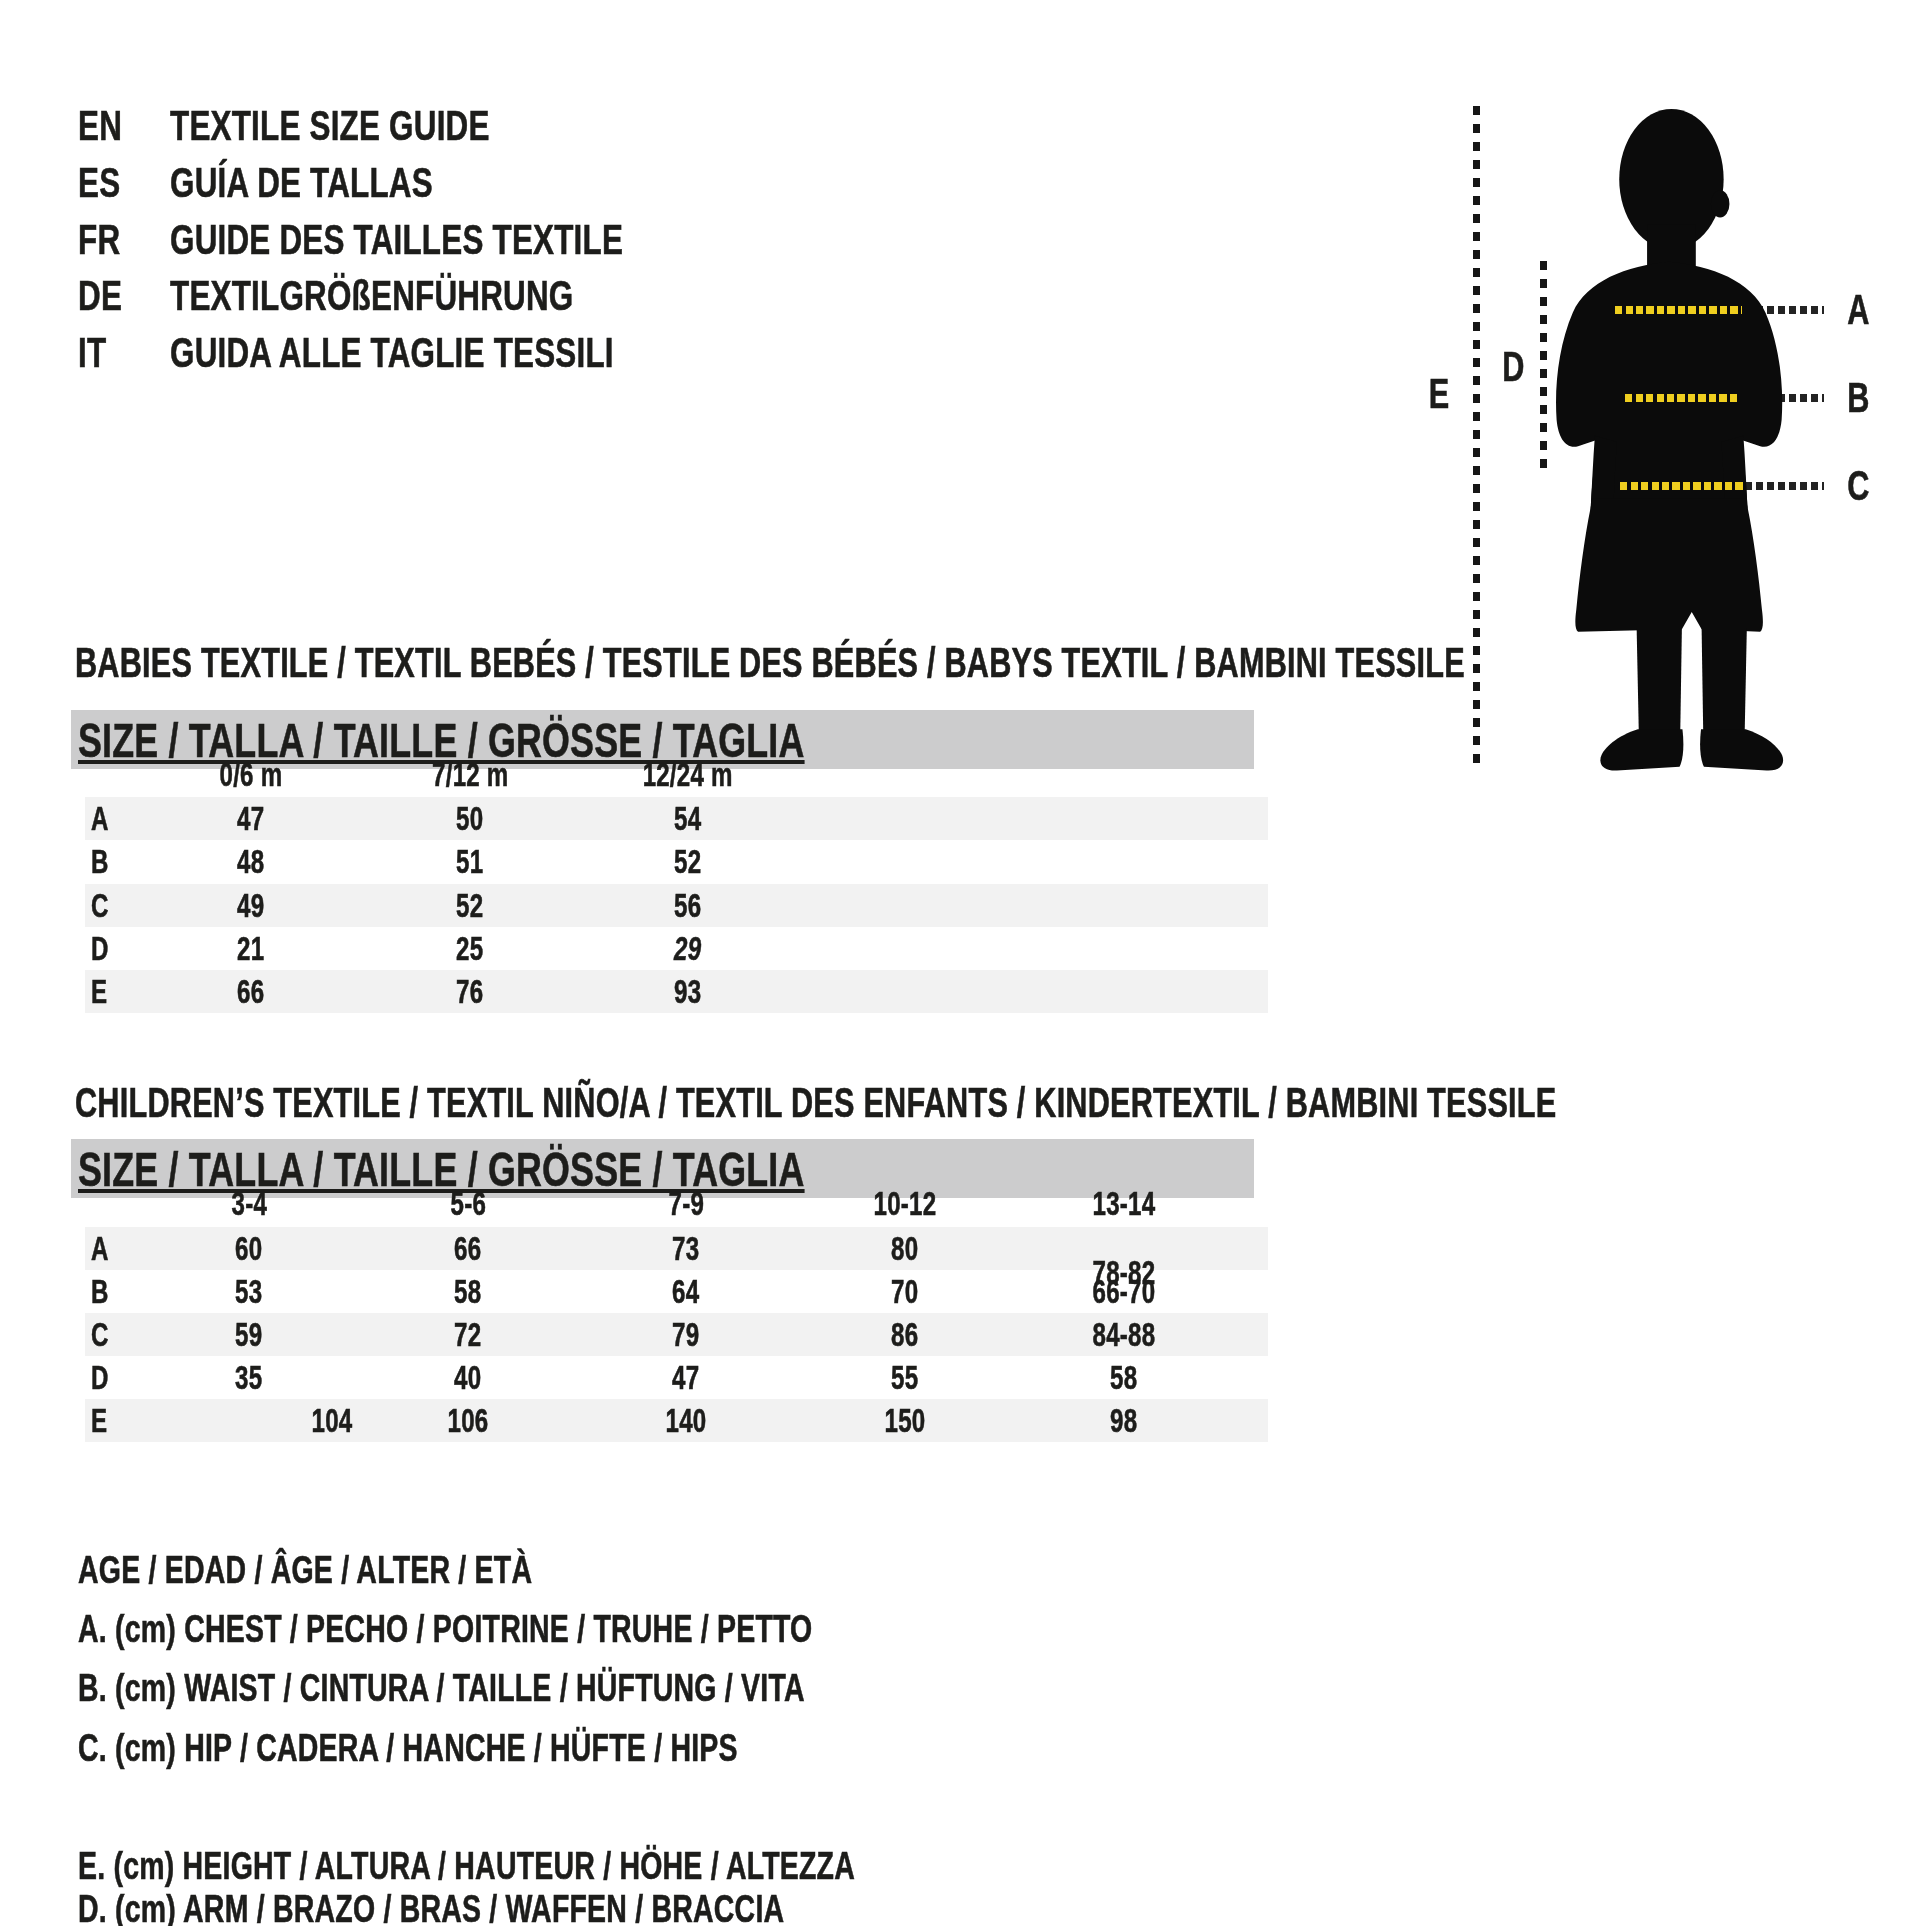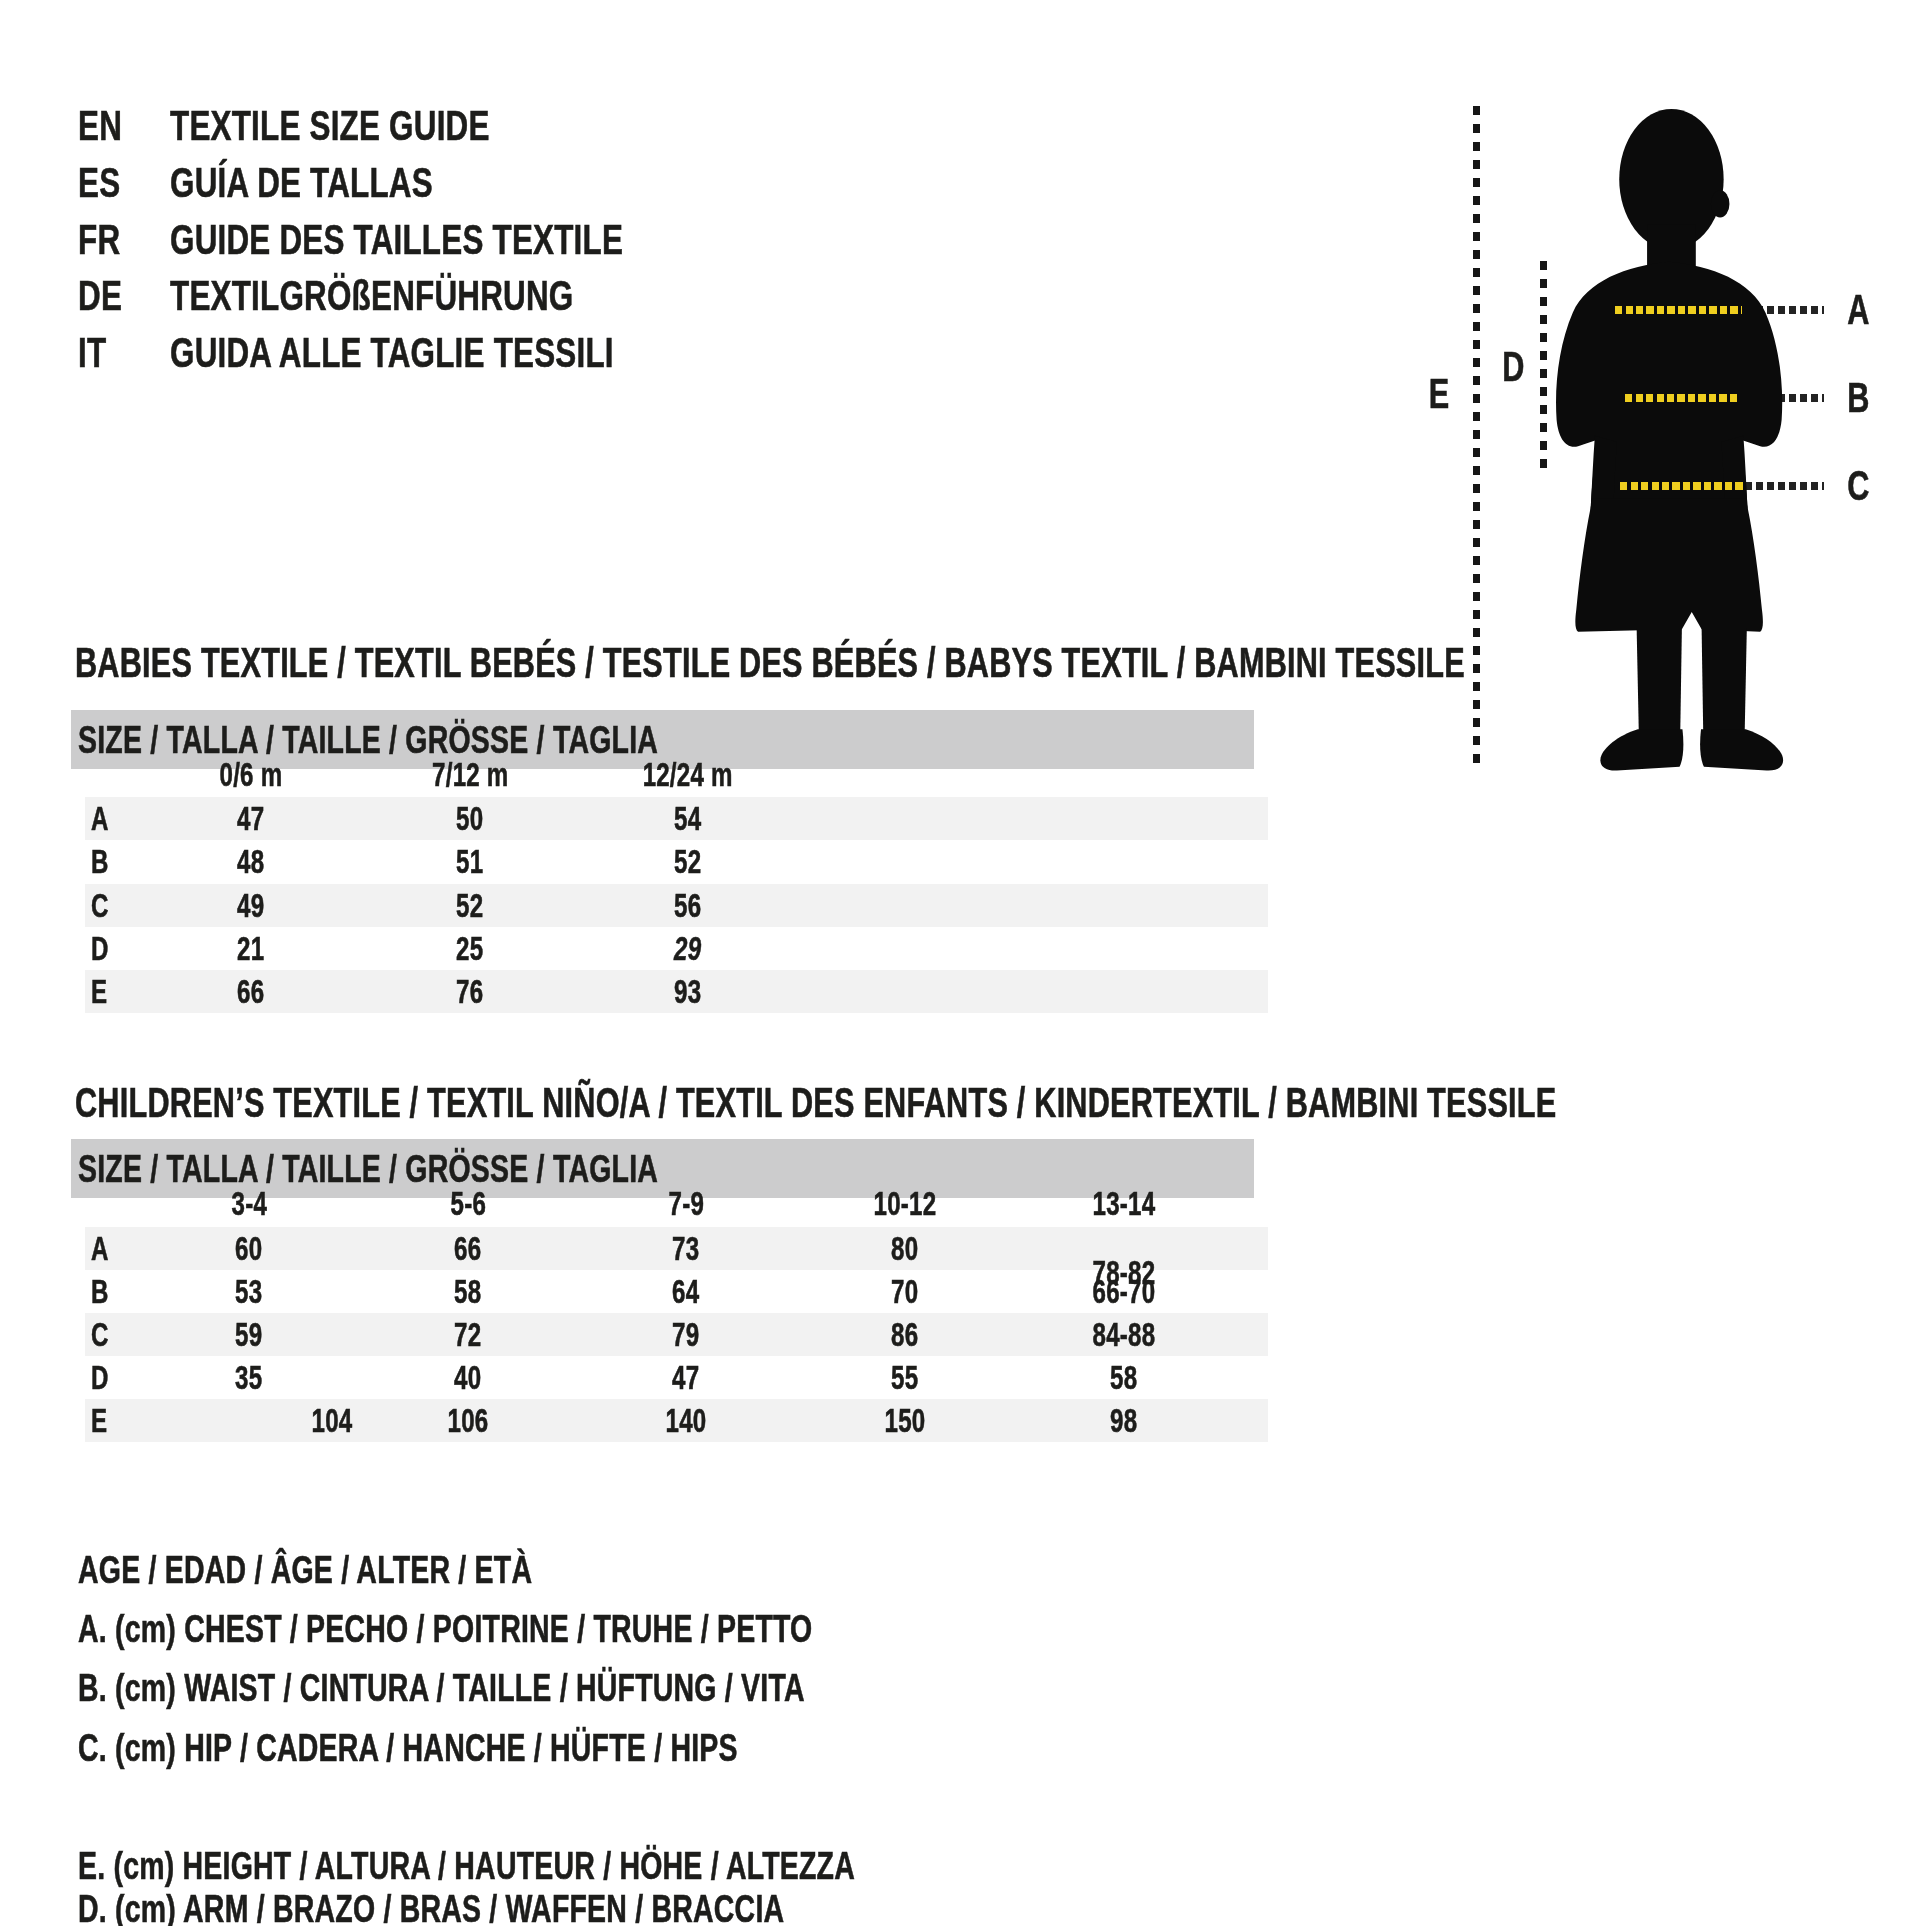--- a/index.html
+++ b/index.html
@@ -10,21 +10,21 @@
   .cx{display:inline-block;transform:scaleX(0.73);transform-origin:0 50%;white-space:nowrap;
       font-weight:700;letter-spacing:0.3px;-webkit-text-stroke:0.6px currentColor;}
   .cx.center{transform-origin:50% 50%;}
   
   .hdr-line{left:78px;height:57px;display:flex;align-items:center;font-size:43px;}
   .hdr-code{position:absolute;left:0;}
   .hdr-title{position:absolute;left:92px;}
   
   .sec-title{left:75px;font-size:42px;line-height:42px;}
   
-  .tbl-bar{left:71px;width:1183px;height:59px;background:var(--bar-gray);display:flex;align-items:center;font-size:39px;}
+  .tbl-bar{left:71px;width:1183px;height:59px;background:var(--bar-gray);display:flex;align-items:center;font-size:49px;text-decoration:underline;}
   .tbl-bar .cx{margin-left:7.4px;}
   .tbl-row{left:85px;width:1183px;height:43px;font-size:33px;}
   .tbl-row.stripe{background:var(--stripe-gray);}
   .row-label{position:absolute;left:6.2px;top:0;height:43px;display:flex;align-items:center;}
   .cellwrap{position:absolute;top:0;height:43px;width:222px;display:flex;align-items:center;justify-content:center;}
   .colhead{height:44px;}
   .colhead .cellwrap{height:44px;}
   
   .legend-line{left:78px;height:59px;display:flex;align-items:center;font-size:39px;margin-top:28px;}
   

